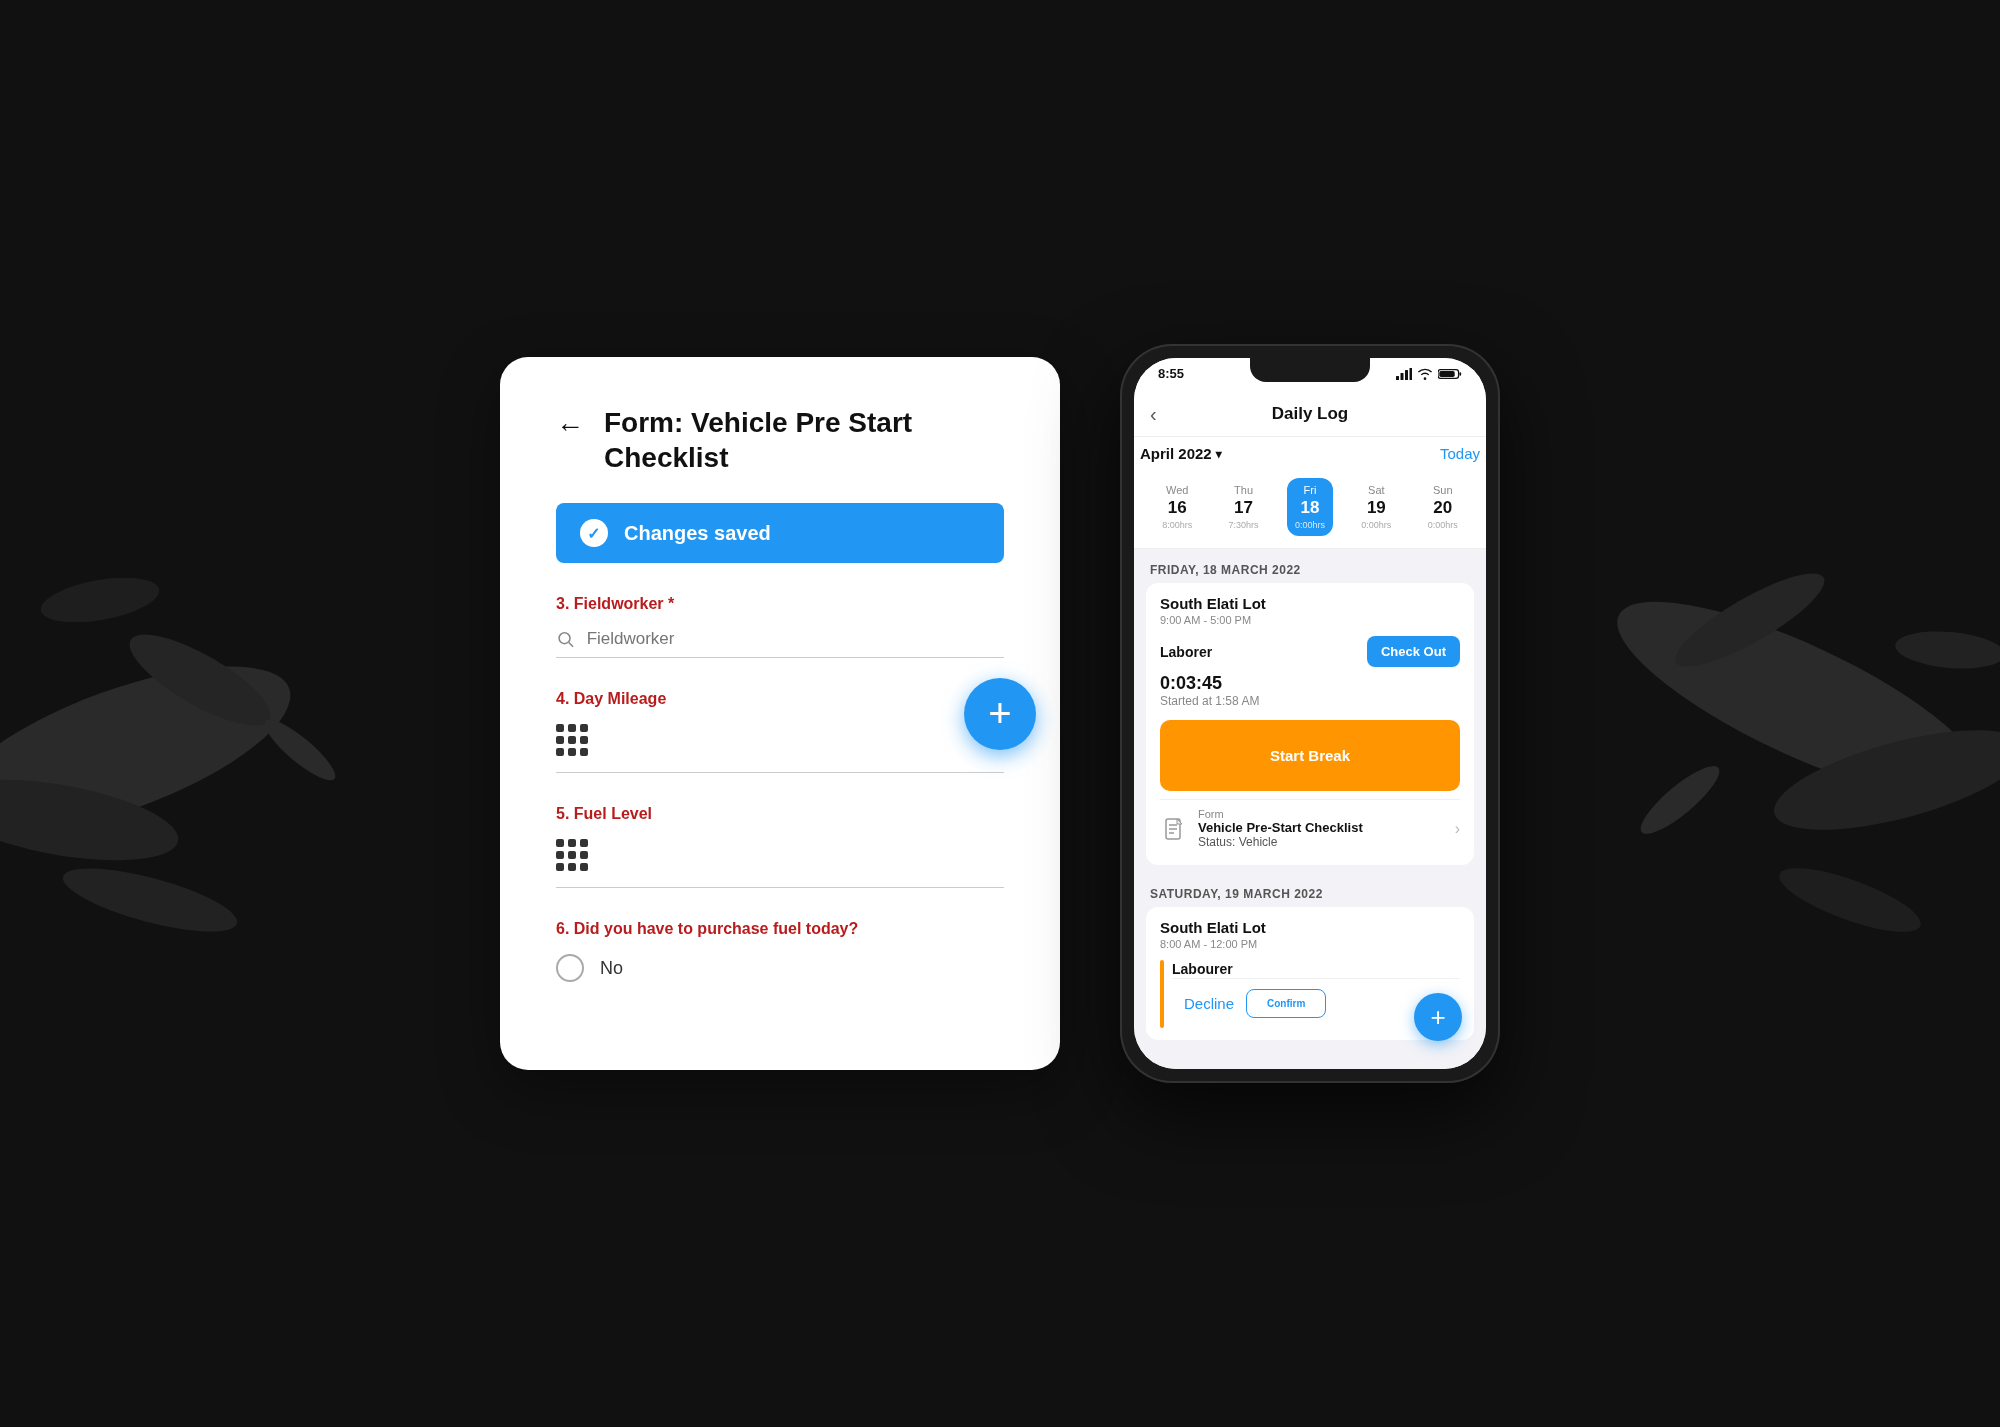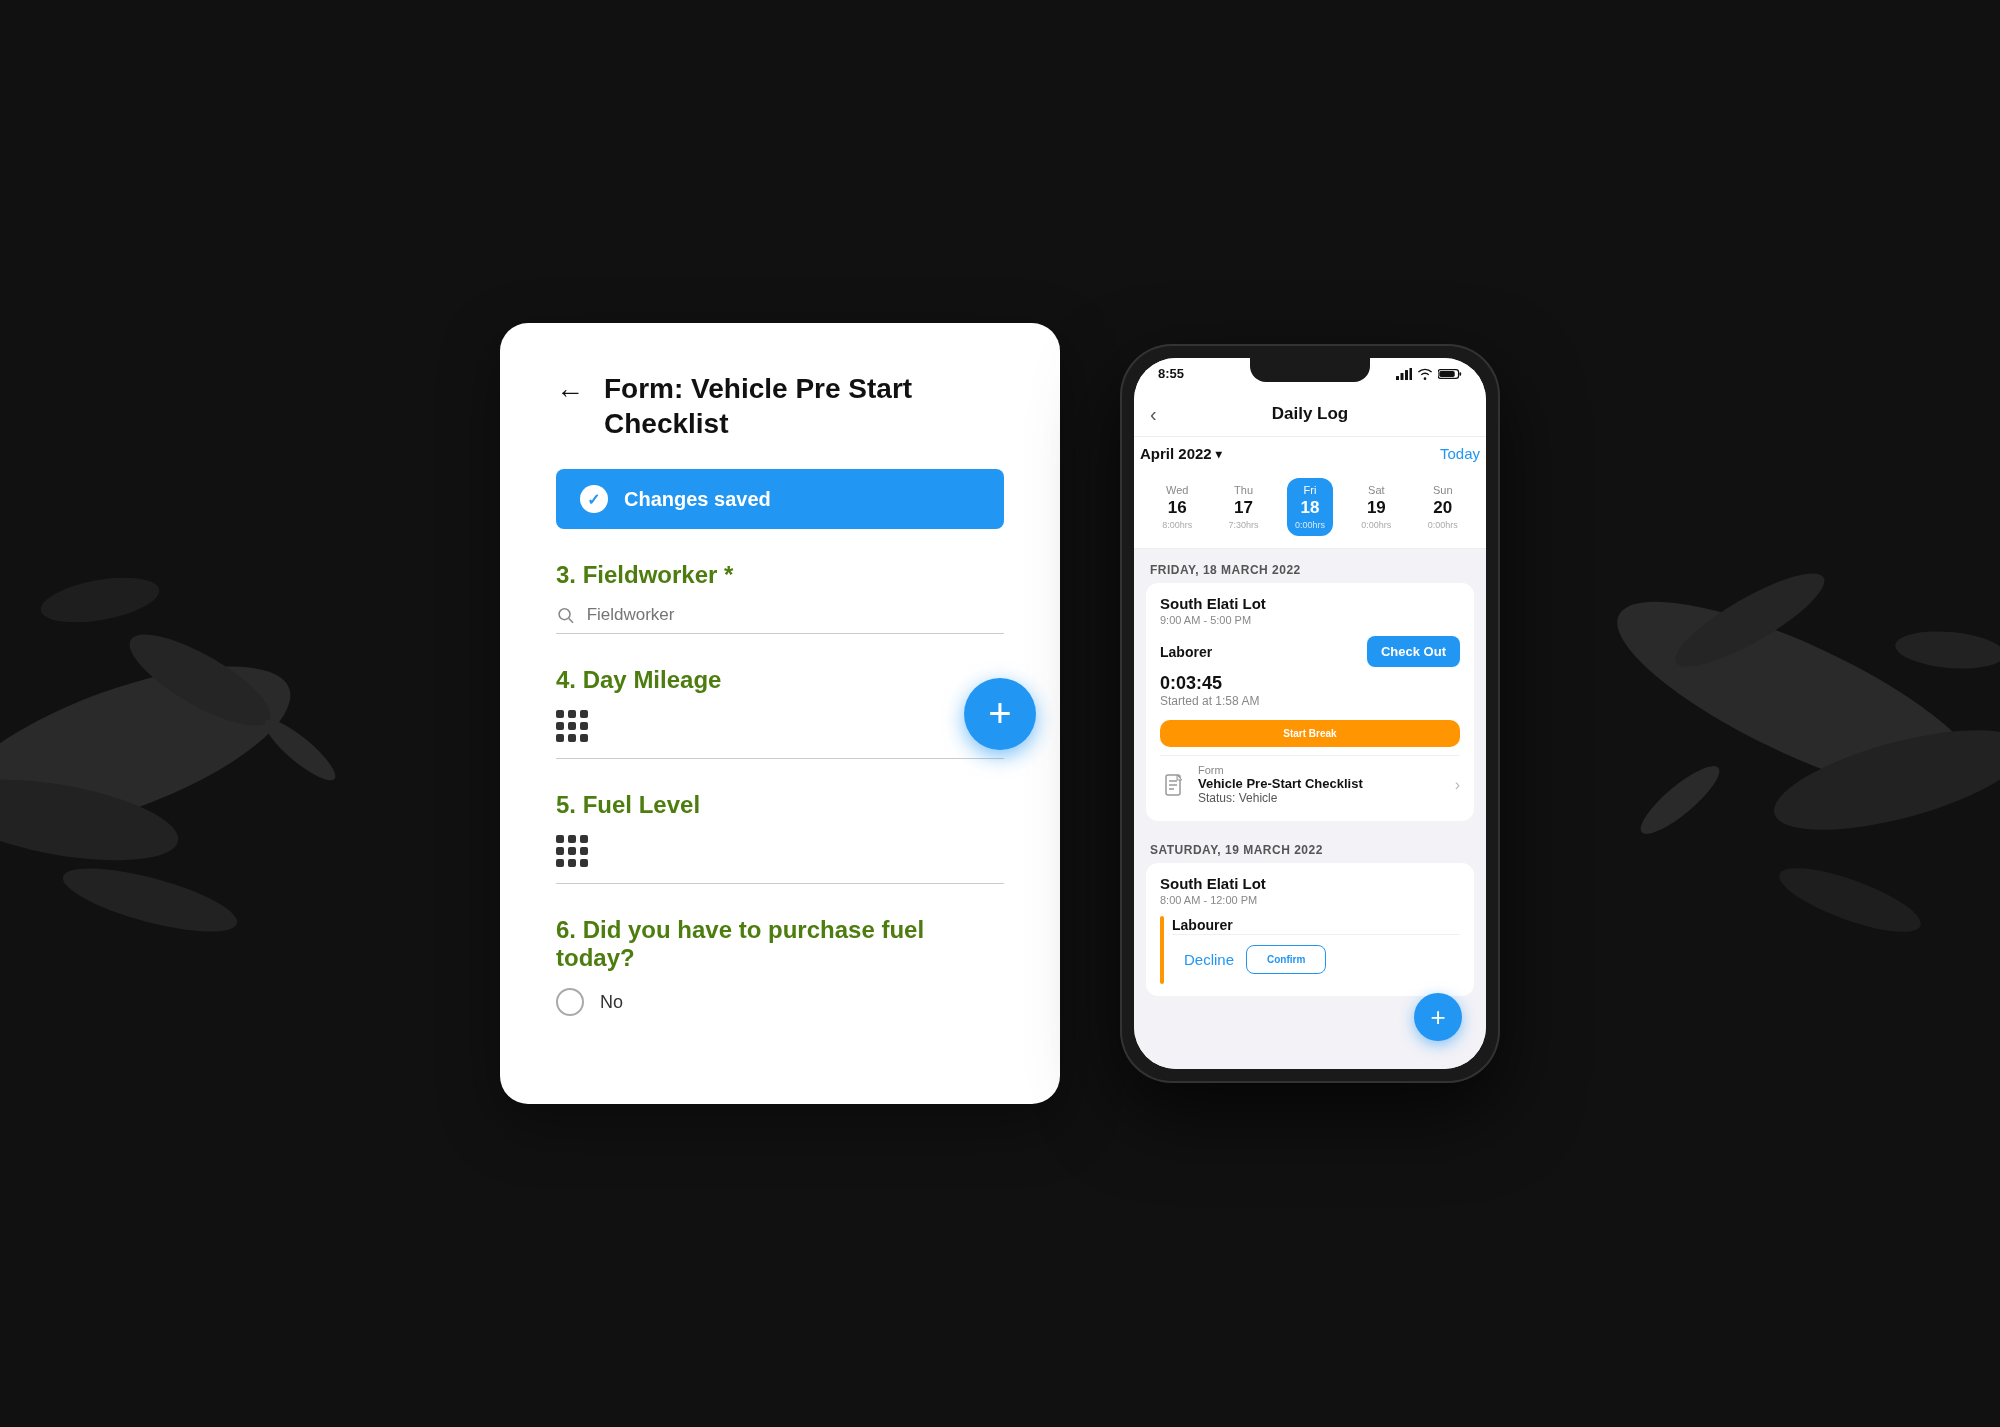--- a/index.html
+++ b/index.html
@@ -96,23 +96,23 @@
     .changes-saved-text {
       font-size: 20px;
       font-weight: 600;
     }
 
     .form-section {
       margin-bottom: 32px;
     }
 
     .form-section-title {
-      font-size: 24px;
+      font-size: 16px;
       font-weight: 600;
-      color: #4d7c0f;
+      color: #b91c1c;
       margin-bottom: 16px;
     }
 
     .field-wrapper {
       display: flex;
       align-items: center;
       gap: 12px;
       border-bottom: 1.5px solid #ccc;
       padding-bottom: 8px;
     }
@@ -376,22 +376,22 @@
     .started-text {
       font-size: 12px;
       color: #888;
     }
 
     .start-break-btn {
       background: #FF9500;
       color: #fff;
       border: none;
       border-radius: 10px;
-      padding: 8px;
-      font-size: 10px;
+      padding: 27px;
+      font-size: 15px;
       font-weight: 600;
       width: 100%;
       margin: 10px 0 8px;
       cursor: pointer;
     }
 
     .form-item-row {
       display: flex;
       align-items: center;
       justify-content: space-between;

